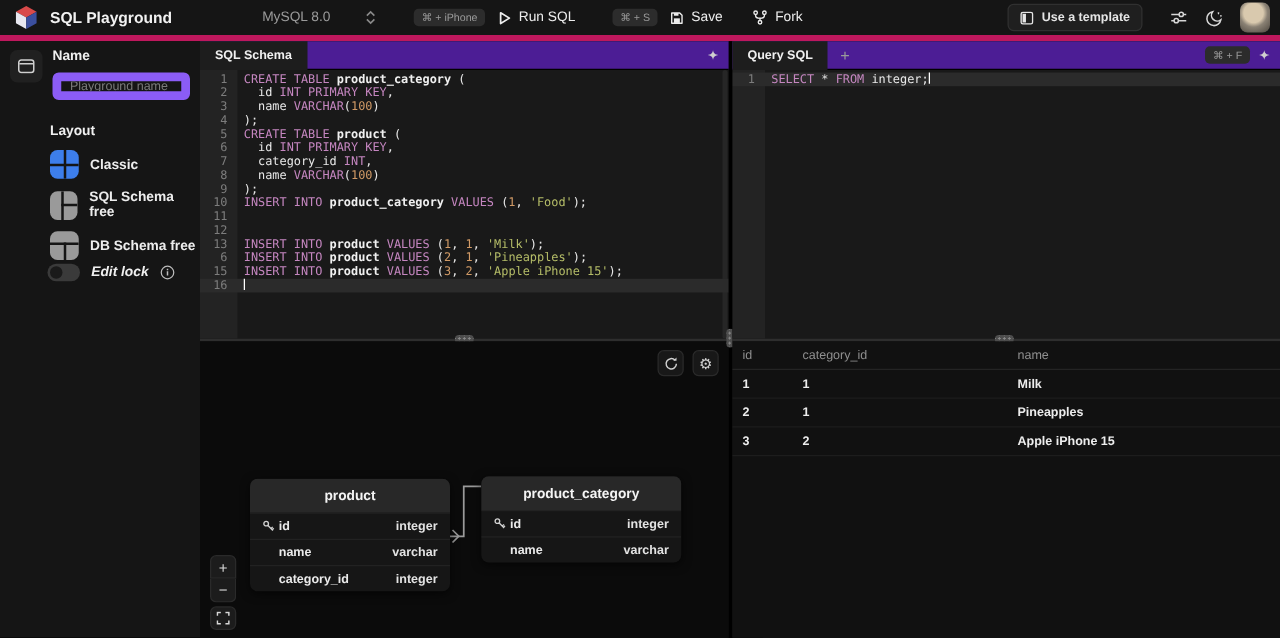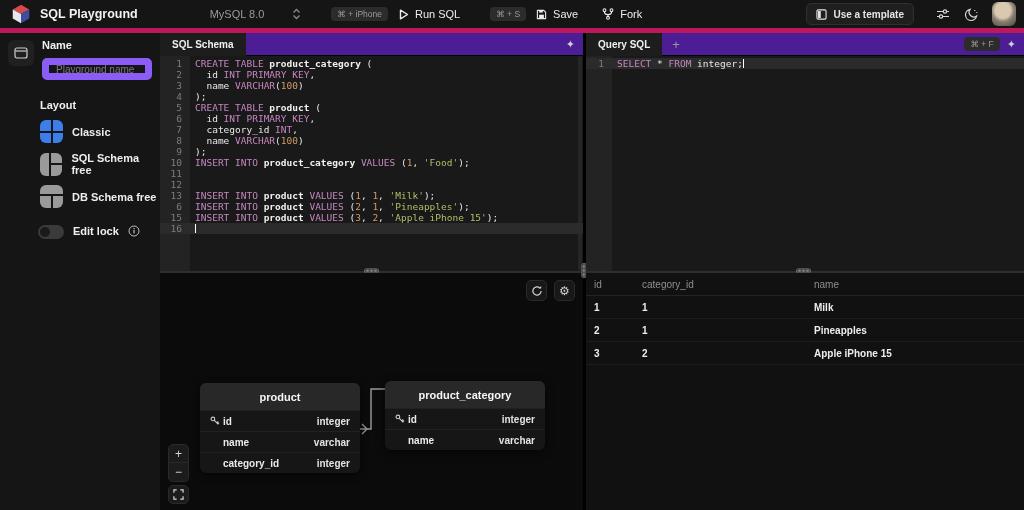--- a/index.html
+++ b/index.html
@@ -41,21 +41,21 @@
   .layout-icon.classic { background:#3d7eeb; }
   .layout-icon.gray { background:#9a9a9a; }
   .layout-icon::before, .layout-icon::after { content:""; position:absolute; background:#151515; }
   .layout-icon.classic::before { left:46%; top:0; width:2px; height:100%; }
   .layout-icon.classic::after { top:46%; left:0; height:2px; width:100%; }
   .layout-icon.v1::before { left:40%; top:0; width:2px; height:100%; }
   .layout-icon.v1::after { top:46%; left:40%; height:2px; width:60%; }
   .layout-icon.v2::before { left:46%; top:40%; width:2px; height:60%; }
   .layout-icon.v2::after { top:40%; left:0; height:2px; width:100%; }
   .layout-opt-label { font-size:11px; font-weight:bold; color:#ededed; }
-  #editlock-row { position:absolute; left:38px; top:192px; display:flex; gap:9px; }
+  #editlock-row { position:absolute; left:38px; top:178px; display:flex; align-items:center; gap:9px;font-style:italic; }
   .toggle { width:26px; height:14px; border-radius:8px; background:#3a3a3a; position:relative; cursor:pointer; }
   .toggle .knob { position:absolute; left:2px; top:2px; width:10px; height:10px; border-radius:50%; background:#1a1a1a; }
 
   
   #middle { position:absolute; left:160px; top:33px; width:423px; height:477px; background:#191919; }
   #vdivider { position:absolute; left:583px; top:33px; width:3px; height:477px; background:#000; }
   #right { position:absolute; left:586px; top:33px; width:438px; height:477px; background:#191919; }
   .tabbar { height:23px; background:#4c1d95; display:flex; align-items:center; border-bottom:1px solid #000; }
   .tab { height:23px; padding:0 12px; display:flex; align-items:center;
     background:#1d1d1d; font-size:10px; font-weight:bold; color:#f0f0f0; cursor:pointer; }

